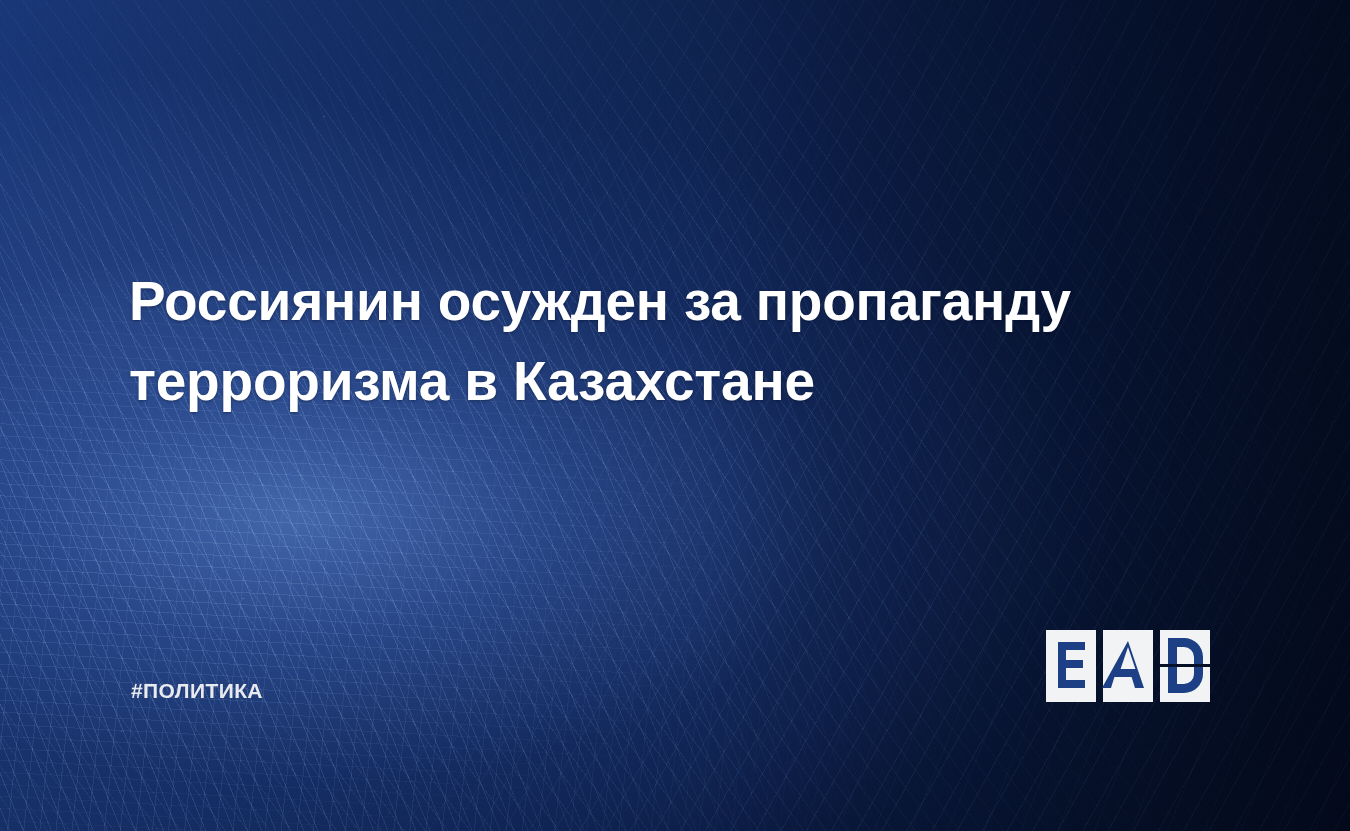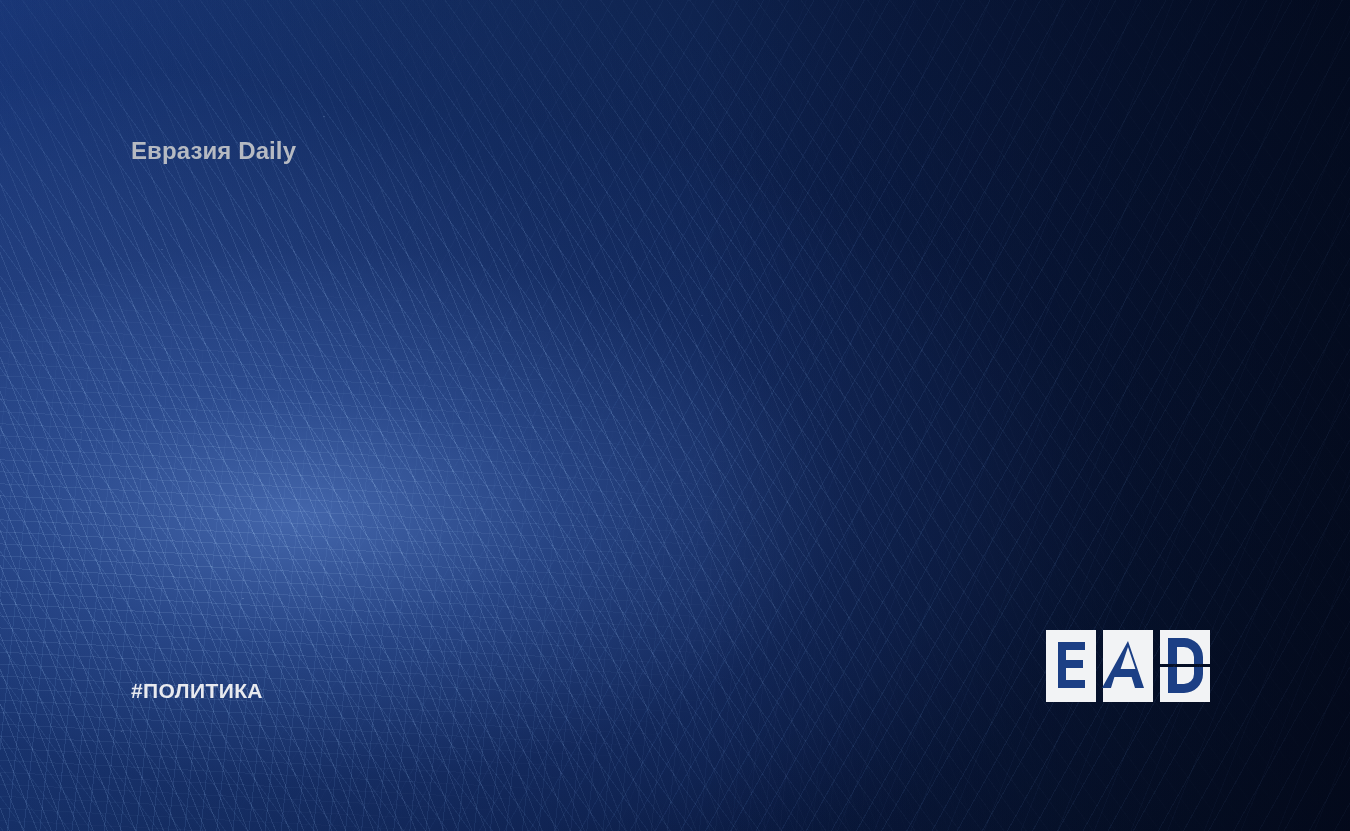--- a/index.html
+++ b/index.html
@@ -183,22 +183,22 @@
   <div class="trails t2"></div>
   <div class="trails t3"></div>
   <div class="trails t4"></div>
   <div class="trails t5"></div>
   <div class="trails t6"></div>
   <div class="speckle"></div>
   <div class="vignette"></div>
 
   <div class="content">
 
-    <div class="source">Евразия Daily</div>
-
+
+    <h1 class="headline">Россиянин осужден за пропаганду терроризма в Казахстане</h1>
 
     <div class="tag">#ПОЛИТИКА</div>
 
     <div class="logo">
       <svg viewBox="0 0 176 72" xmlns="http://www.w3.org/2000/svg" aria-hidden="true">
 
         <g>
           <rect x="0" y="0" width="50" height="72" fill="#f2f3f5"></rect>
           <path d="M12 12 h27 v8 h-19 v10 h17 v8 h-17 v12 h19 v8 h-27 z" fill="#1c3f85"></path>
         </g>

